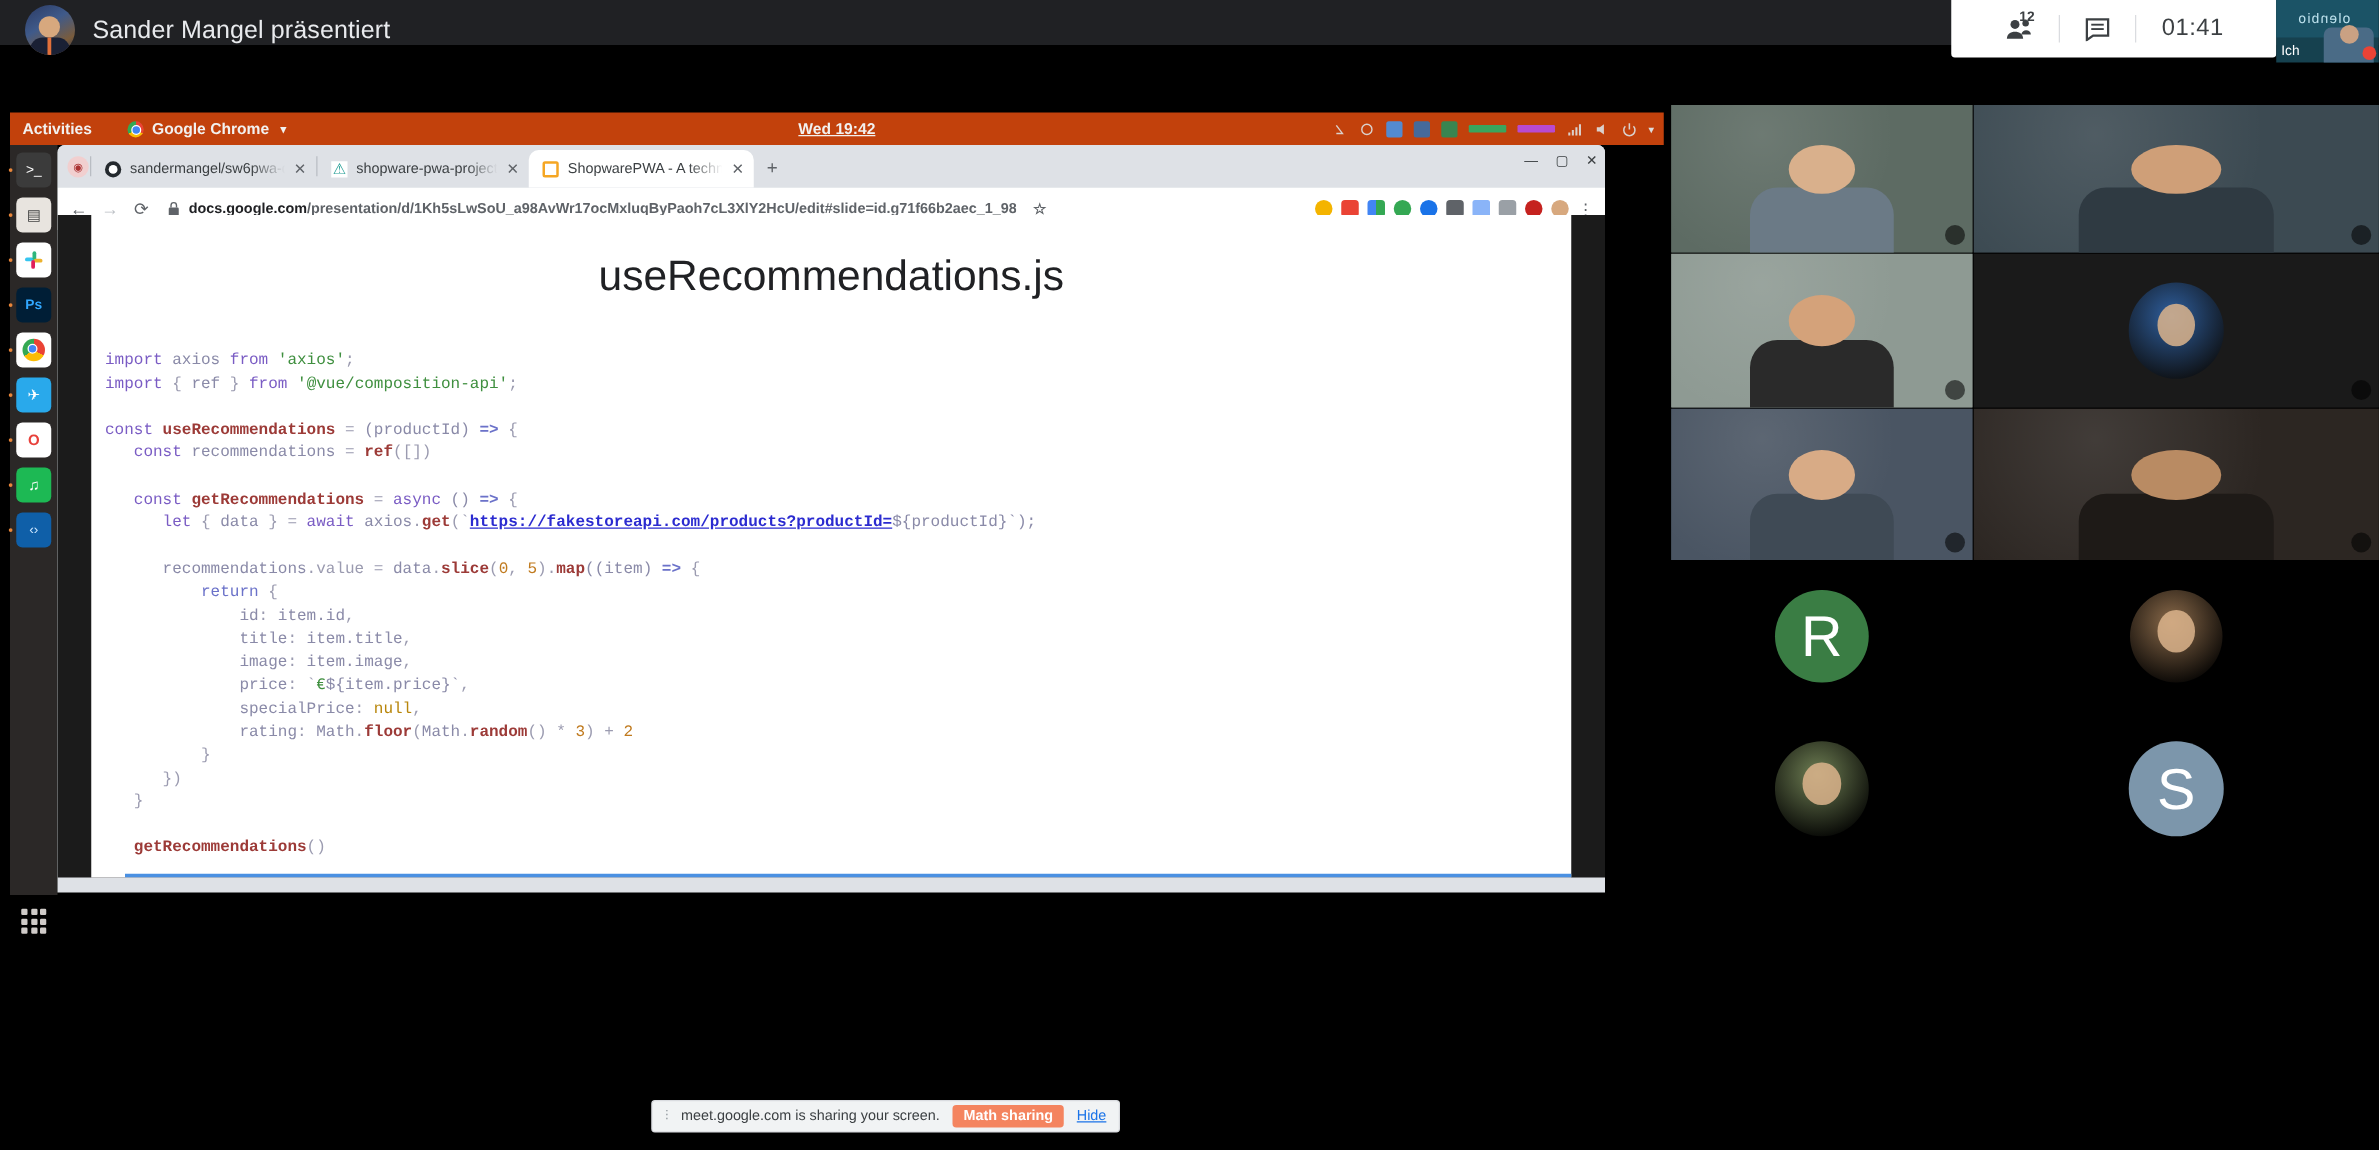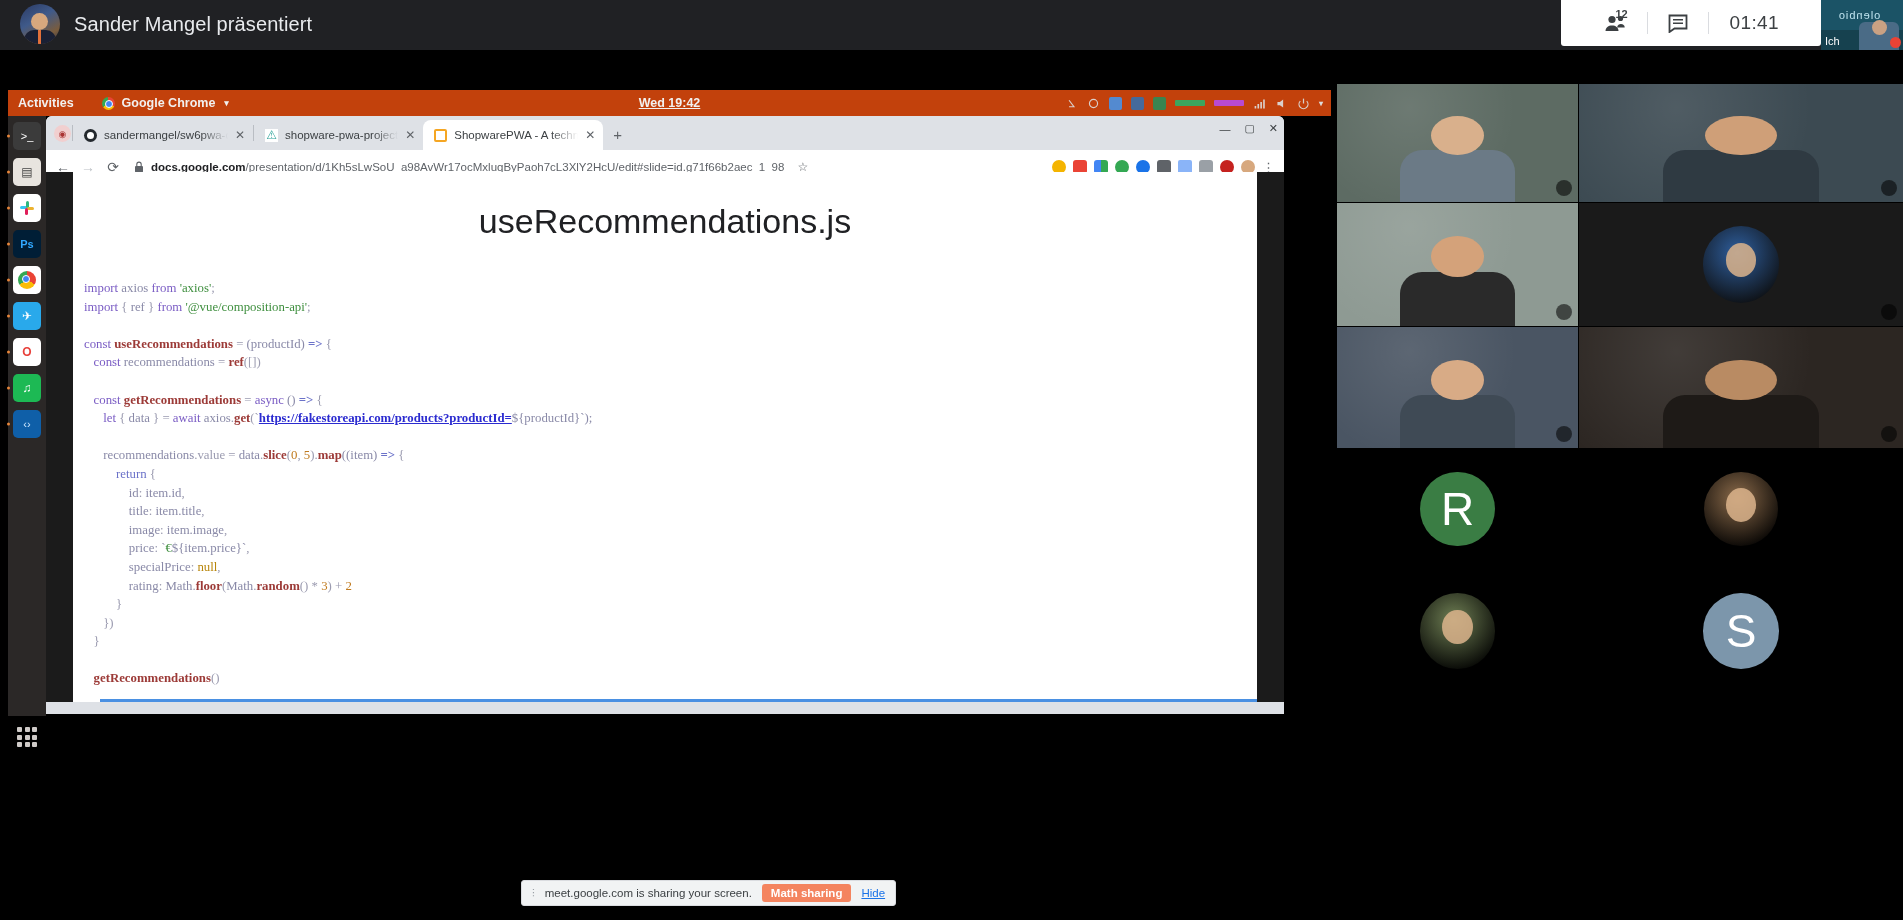--- a/index.html
+++ b/index.html
@@ -5,21 +5,21 @@
   * { box-sizing: border-box; margin: 0; padding: 0; }
   html, body {
     width: 1903px; height: 920px;
     background: #000;
     font-family: "Liberation Sans", sans-serif;
     overflow: hidden;
   }
 
   
   #meet-topbar {
-    position: absolute; left: 0; top: 0; width: 1903px; height: 50px;
+    position: absolute; left: 0; top: 0; width: 1903px; height: 36px;
     background: #202124;
   }
   #presenter-block {
     position: absolute; left: 20px; top: 4px;
     display: flex; align-items: center; gap: 14px;
   }
   #presenter-avatar {
     width: 40px; height: 40px; border-radius: 50%;
     background: linear-gradient(150deg,#2b3a63 0%,#3f5a8a 40%,#7a5c3c 75%,#23304f 100%);
     overflow: hidden; position: relative; flex: none;
@@ -206,21 +206,21 @@
   }
 
   #chrome-toolbar {
     height: 34px; background: #fff; display: flex; align-items: center;
     padding: 0 9px; gap: 9px;
   }
   .nav-btn { color: #5f6368; font-size: 14px; width: 16px; text-align: center; }
   .nav-btn.dim { color: #bdc1c6; }
   #omnibox {
     flex: 1; height: 22px; display: flex; align-items: center; gap: 7px;
-    font-size: 11.5px; color: #202124; padding-left: 4px;
+    font-size: 11.5px; color: #202124; padding-left: 4px; font-weight: bold;
   }
   #url-text { white-space: nowrap; overflow: hidden; }
   #url-text .dim { color: #5f6368; }
   #star-icon { color: #5f6368; font-size: 12px; margin-left: 6px; }
   #ext-strip { display: flex; align-items: center; gap: 7px; }
   .ext { width: 14px; height: 14px; border-radius: 3px; flex: none; }
 
   
   #slide-area {
     position: absolute; left: 0; top: 56px; width: 1238px; height: 530px;
@@ -230,21 +230,21 @@
     position: absolute; left: 27px; top: 0; width: 1184px; height: 530px;
     background: #fff;
     overflow: hidden;
   }
   #slide-title {
     text-align: center; font-size: 34px; color: #202124;
     margin-top: 30px; font-weight: normal;
   }
   #code {
     margin: 38px 11px 0 11px;
-    font-family: Liberation Serif, serif;
+    font-family: Liberation Mono, monospace;
     font-size: 12.8px; line-height: 18.6px;
     white-space: pre; color: #5b5b8a;
   }
   .kw   { color: #7a5cc4; }
   .kw2  { color: #6b72c9; }
   .str  { color: #3f8f3f; }
   .fn   { color: #9c3a37; font-weight: bold; }
   .var  { color: #8a8aa8; }
   .num  { color: #c07a1e; }
   .plain{ color: #9b9bb0; }

